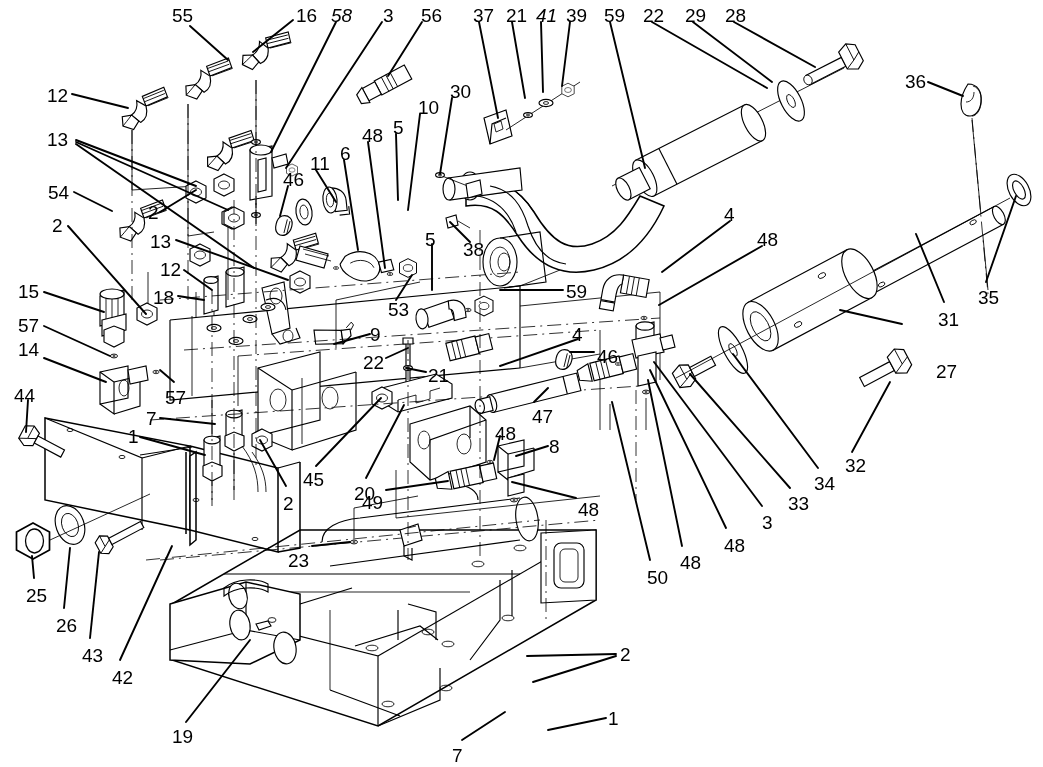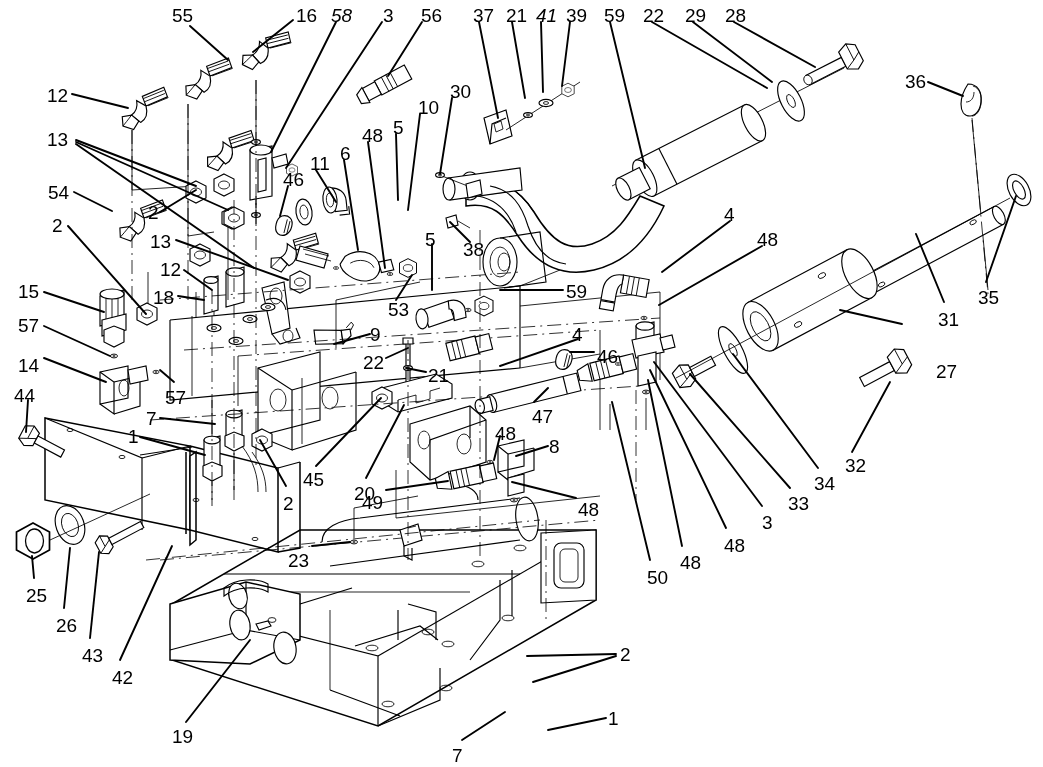--- a/index.html
+++ b/index.html
@@ -775,21 +775,21 @@
       <span class="callout" style="left: 757px; top: 230px;">48</span>
       <span class="callout" style="left: 160px; top: 260px;">12</span>
       <span class="callout" style="left: 153px; top: 288px;">18</span>
       <span class="callout" style="left: 388px; top: 300px;">53</span>
       <span class="callout" style="left: 566px; top: 282px;">59</span>
       <span class="callout" style="left: 978px; top: 288px;">35</span>
       <span class="callout" style="left: 938px; top: 310px;">31</span>
       <span class="callout" style="left: 936px; top: 330px; margin-top: 32px;">27</span>
       <span class="callout" style="left: 18px; top: 282px;">15</span>
       <span class="callout" style="left: 18px; top: 316px;">57</span>
-      <span class="callout" style="left: 18px; top: 356px;">14</span>
+      <span class="callout" style="left: 18px; top: 340px;">14</span>
       <span class="callout" style="left: 14px; top: 386px;">44</span>
       <span class="callout" style="left: 370px; top: 325px;">9</span>
       <span class="callout" style="left: 363px; top: 353px;">22</span>
       <span class="callout" style="left: 428px; top: 366px;">21</span>
       <span class="callout" style="left: 572px; top: 325px;">4</span>
       <span class="callout" style="left: 597px; top: 347px;">46</span>
       <span class="callout" style="left: 532px; top: 407px;">47</span>
       <span class="callout" style="left: 165px; top: 388px;">57</span>
       <span class="callout" style="left: 146px; top: 409px;">7</span>
       <span class="callout" style="left: 128px; top: 427px;">1</span>

